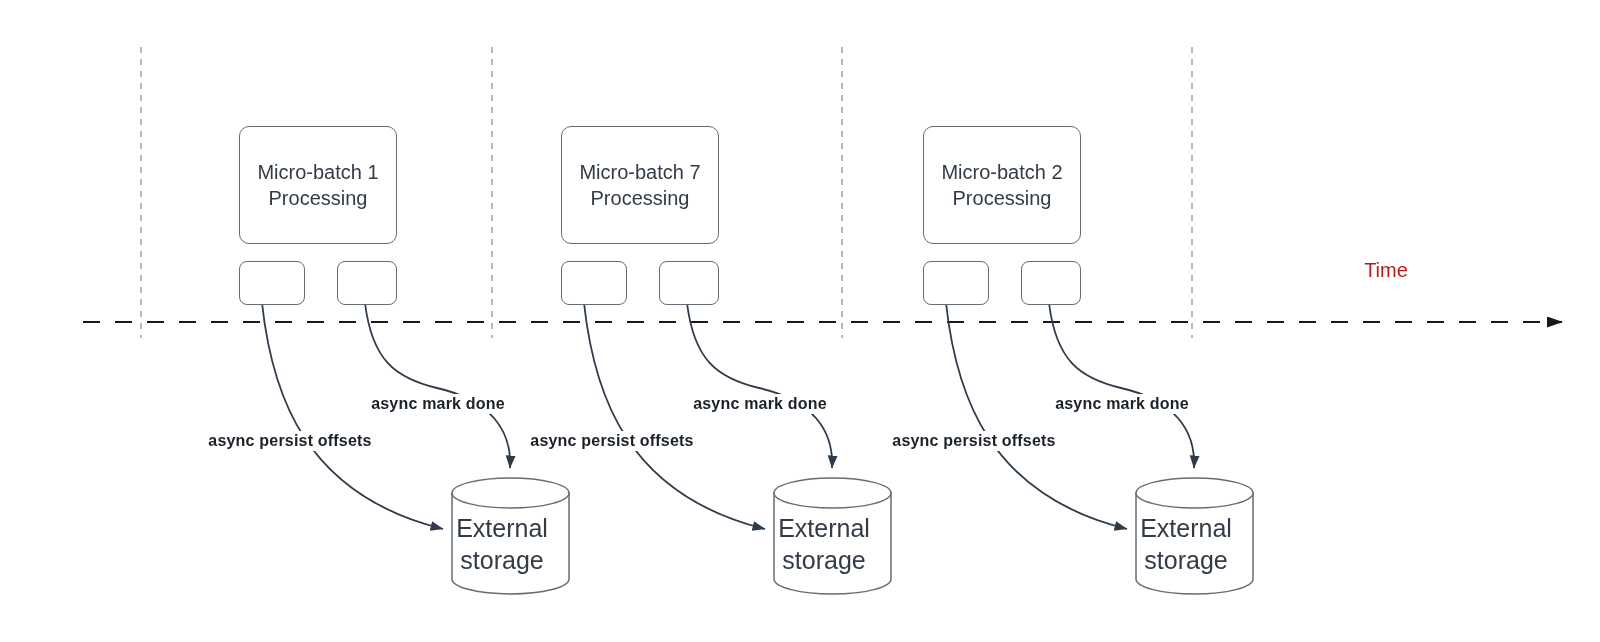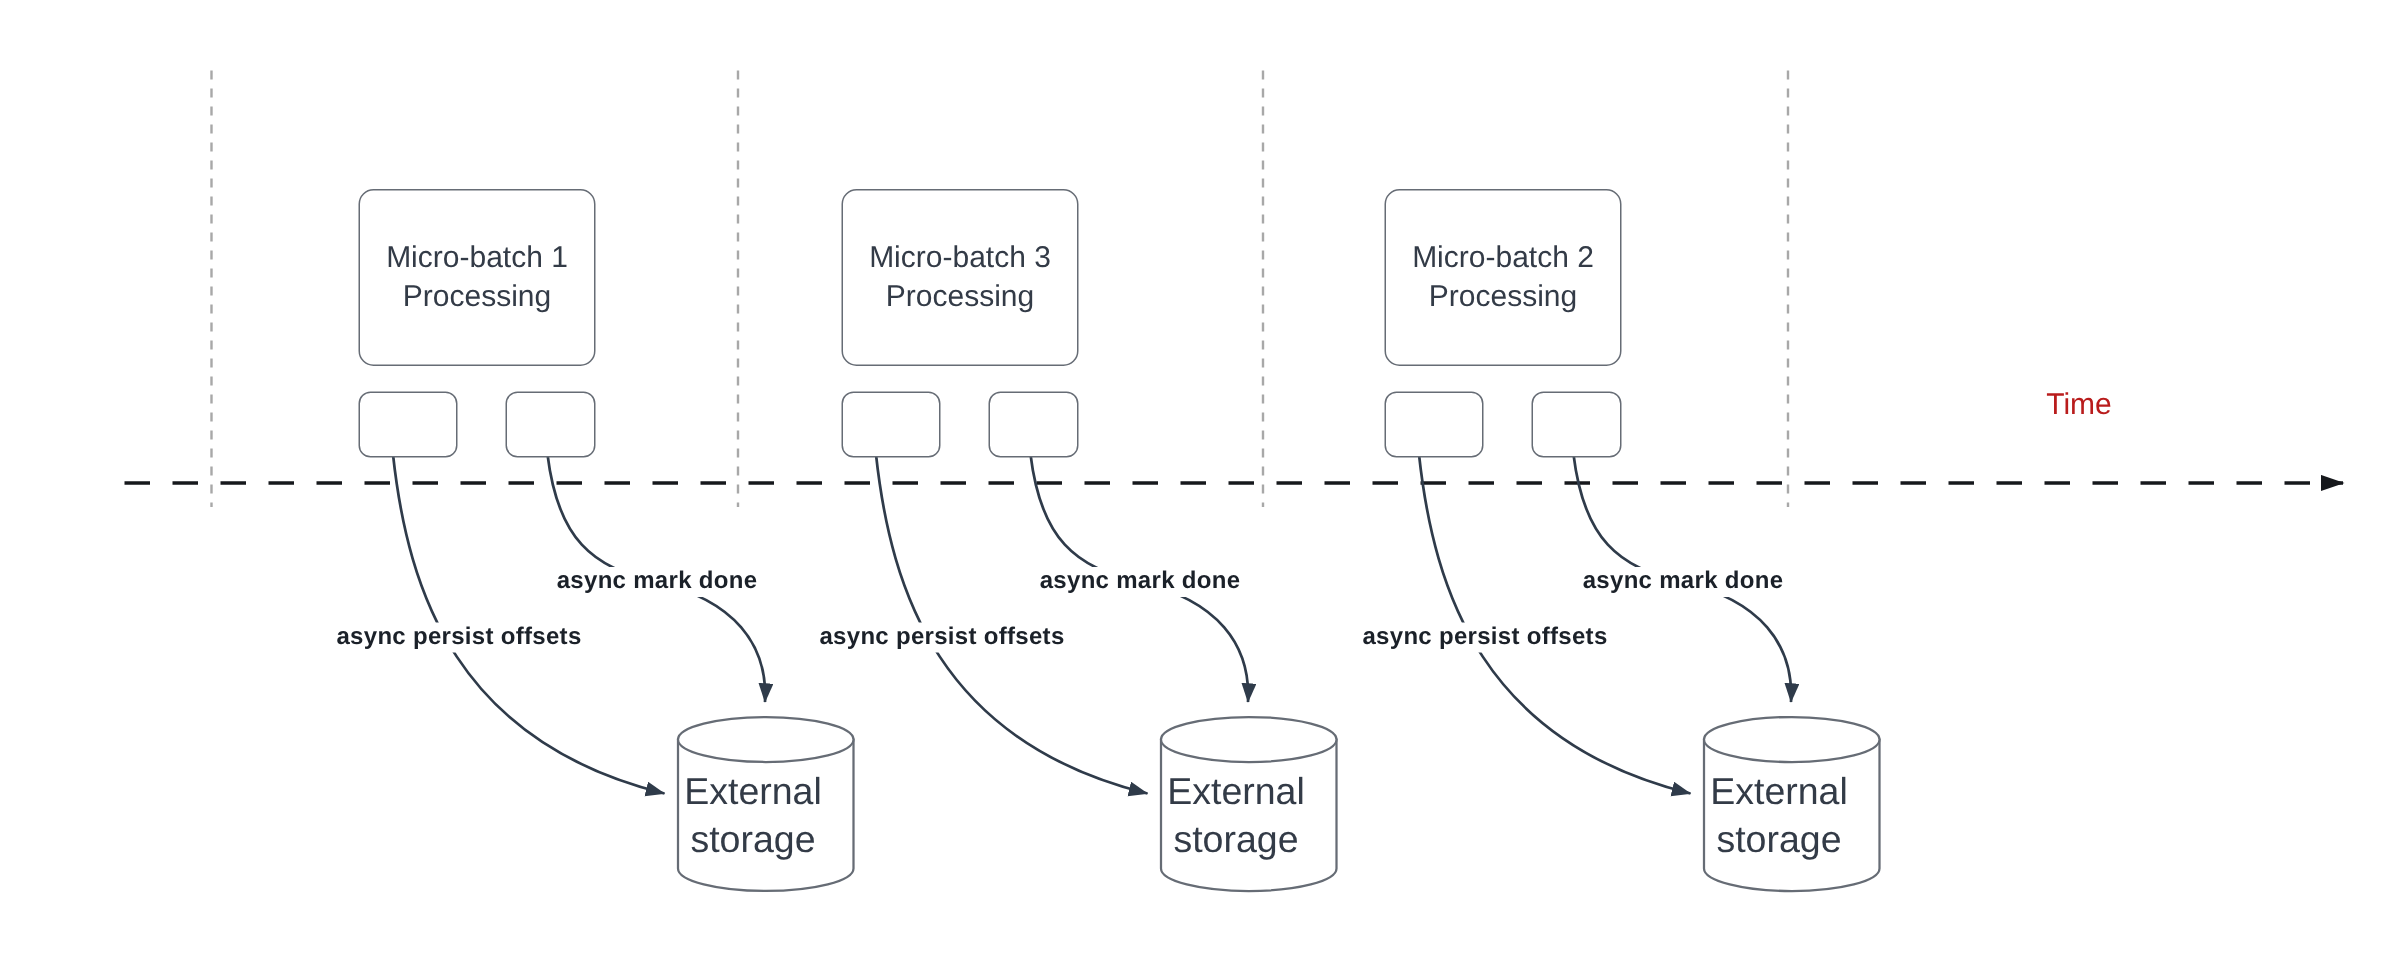--- a/index.html
+++ b/index.html
@@ -25,23 +25,23 @@
   .task-box{
     position:absolute;top:261px;height:42px;
     border:1.5px solid #666c75;border-radius:8px;background:#ffffff;
   }
   .task-a{left:239px;width:64px;}
   .task-b{left:337px;width:58px;}
 
   .conn-label{
     position:absolute;transform:translateX(-50%);
     background:#ffffff;padding:1px 4px;white-space:nowrap;
-    font-size:16px;font-weight:bold;color:#1b2129;letter-spacing:.2px;
+    font-size:16px;font-weight:bold;color:#1b2129;letter-spacing:.2px;margin-top:16px;
   }
-  .persist-label{left:306px;top:415px;}
+  .persist-label{left:290px;top:415px;}
   .markdone-label{left:438px;top:378px;}
 
   .storage-label{
     position:absolute;left:452px;top:498px;width:100px;height:92px;
     display:flex;flex-direction:column;align-items:center;justify-content:center;
     color:#333b47;font-size:25px;line-height:32px;text-align:center;
   }
   .time-label{
     position:absolute;left:1336px;top:257px;width:100px;text-align:center;
     color:#b91c1c;font-size:20px;line-height:26px;
@@ -109,21 +109,21 @@
     <div class="conn-label persist-label">async persist offsets</div>
     <div class="conn-label markdone-label">async mark done</div>
     <div class="storage-label">
       <span>External</span>
       <span>storage</span>
     </div>
   </div>
 
   <div class="batch batch-1">
     <div class="main-box">
-      <span>Micro-batch 3</span>
+      <span>Micro-batch 7</span>
       <span>Processing</span>
     </div>
     <div class="task-box task-a"></div>
     <div class="task-box task-b"></div>
     <div class="conn-label persist-label">async persist offsets</div>
     <div class="conn-label markdone-label">async mark done</div>
     <div class="storage-label">
       <span>External</span>
       <span>storage</span>
     </div>

